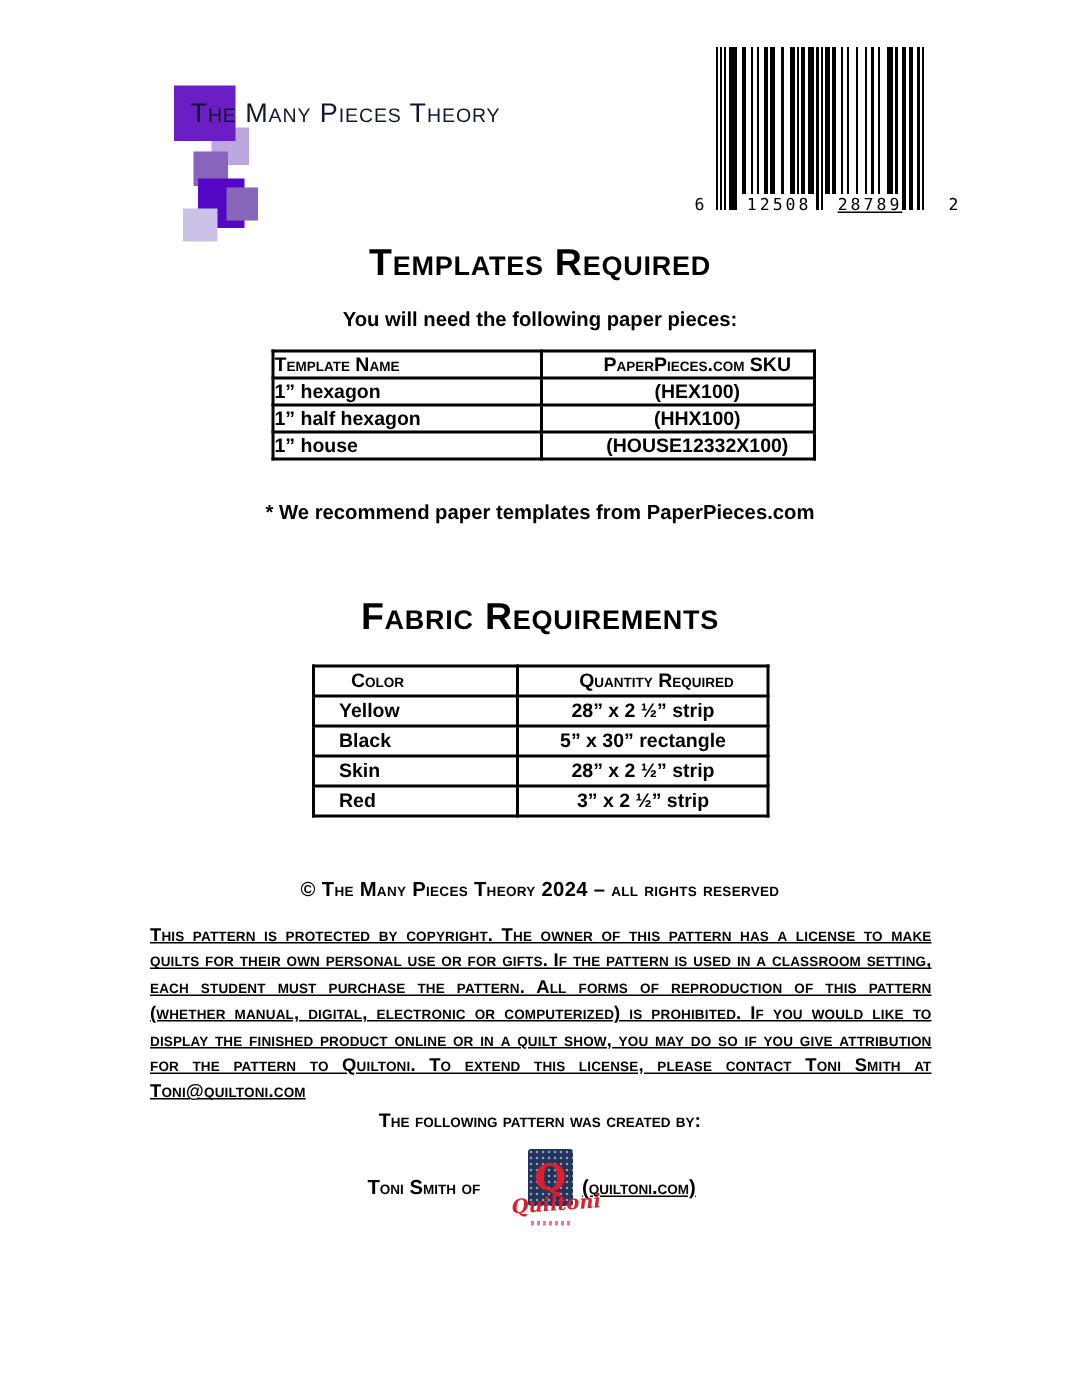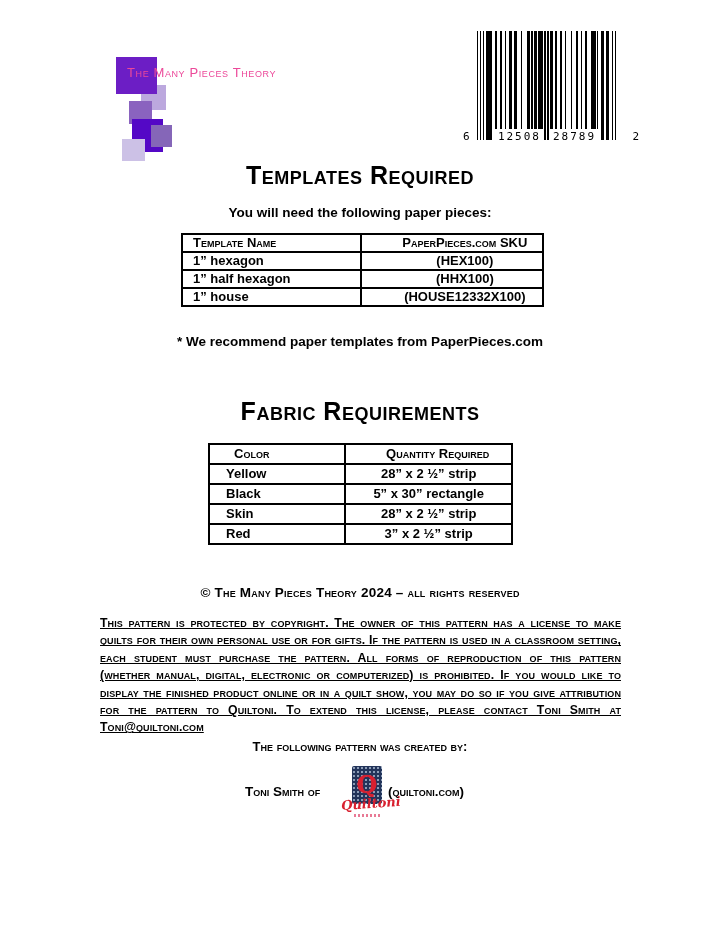--- a/index.html
+++ b/index.html
@@ -9,65 +9,65 @@
   
   .logo{position:absolute;left:116px;top:57px;width:80px;height:108px;}
   .logo-sq{position:absolute;}
   .sq2{left:25px;top:28px;width:25px;height:25px;z-index:1;}
   .sq3{left:13px;top:44px;width:23px;height:23px;z-index:2;}
   .sq4{left:16px;top:62px;width:31px;height:33px;z-index:3;}
   .sq5{left:35px;top:68px;width:21px;height:22px;z-index:4;}
   .sq6{left:6px;top:82px;width:23px;height:22px;z-index:5;}
   .sq1{left:0;top:0;width:41px;height:37px;z-index:6;}
   .brand-text{position:absolute;left:11px;top:8px;z-index:7;width:220px;
-      font-variant:small-caps;font-size:13px;letter-spacing:0.6px;color:#ec4899;white-space:nowrap;}
+      font-variant:small-caps;font-size:18px;letter-spacing:0.6px;color:#0f172a;white-space:nowrap;}
 
   
   .barcode{position:absolute;left:463px;top:31px;width:176px;height:112px;background:#fff;}
   .barcode svg{position:absolute;left:14px;top:0;width:139px;height:109px;}
   .bc-num{position:absolute;bottom:0;font-family:"DejaVu Sans Mono",monospace;font-size:11px;color:#000;}
   .bn0{left:0;}
   .bn1{left:30px;width:48px;text-align:right;letter-spacing:2px;}
-  .bn2{left:90px;width:54px;letter-spacing:2px;}
+  .bn2{left:90px;width:54px;text-align:center;letter-spacing:2px;text-decoration:underline;}
   .bn3{right:0;}
 
   
   .centered{position:absolute;left:0;right:0;text-align:center;}
   .sec-title{font-variant:small-caps;font-weight:700;font-size:25px;letter-spacing:0.5px;}
   .title-templates{top:161px;}
   .title-fabric{top:397px;}
   .intro{top:205px;font-weight:700;font-size:13.5px;}
   .note{top:334px;font-weight:700;font-size:13.5px;}
   .copyright{top:585px;font-variant:small-caps;font-weight:700;font-size:13.5px;letter-spacing:0.2px;}
 
   
   table{border-collapse:collapse;position:absolute;table-layout:fixed;}
   th,td{border:2px solid #000;font-weight:700;font-size:13px;line-height:14px;padding:1px 6px;overflow:hidden;white-space:nowrap;}
   th{font-variant:small-caps;font-size:13px;}
   .tbl-templates{left:181px;top:233px;width:363px;}
   .tbl-templates col:first-child{width:49.5%;}
-  .tbl-templates th:first-child, .tbl-templates td:first-child{text-align:left;padding-left:10px;}
+  .tbl-templates th:first-child, .tbl-templates td:first-child{text-align:left;padding-left:0;}
   .tbl-templates th:last-child, .tbl-templates td:last-child{text-align:center;padding-left:32px;}
   .tbl-fabric{left:208px;top:443px;width:305px;}
   .tbl-fabric col:first-child{width:45%;}
   .tbl-fabric th{padding:2px 6px 2px 24px;text-align:left;}
   .tbl-fabric th:last-child{text-align:center;}
   .tbl-fabric td{padding:2px 0;}
   .tbl-fabric td:first-child{text-align:left;padding-left:16px;}
   .tbl-fabric td:last-child{text-align:center;}
 
   
   .legal{position:absolute;left:100px;top:615px;width:521px;
       font-variant:small-caps;font-weight:700;font-size:12.3px;line-height:17.4px;
       text-align:justify;letter-spacing:0.1px;text-decoration:underline;}
 
   
   .created-by{top:739px;font-variant:small-caps;font-weight:700;font-size:13px;}
   .author-line{position:absolute;left:245px;top:784px;font-variant:small-caps;font-weight:700;font-size:13.5px;}
-  .site-text{position:absolute;left:388px;top:784px;font-variant:small-caps;font-weight:700;font-size:13.5px;}
+  .site-text{position:absolute;left:388px;top:784px;font-variant:small-caps;font-weight:700;font-size:13.5px;text-decoration:underline;}
   .q-logo{position:absolute;left:347px;top:766px;width:46px;height:58px;}
   .q-badge{position:absolute;left:5px;top:0;width:30px;height:38px;border-radius:2px;
       background-color:var(--quiltoni-navy,#22345a);
       background-image:radial-gradient(circle, rgba(200,215,235,0.65) 0.7px, transparent 1.1px);
       background-size:4px 4px;}
   .q-letter{position:absolute;left:0;top:2px;width:100%;text-align:center;
       font-family:"DejaVu Serif",serif;font-weight:700;font-size:24px;line-height:34px;
       color:var(--quiltoni-red,#d8202f);text-shadow:0 0 1px var(--quiltoni-red,#d8202f);}
   .q-script{position:absolute;left:-6px;top:30px;width:56px;text-align:center;
       font-family:"DejaVu Serif",serif;font-style:italic;font-weight:700;font-size:13px;

